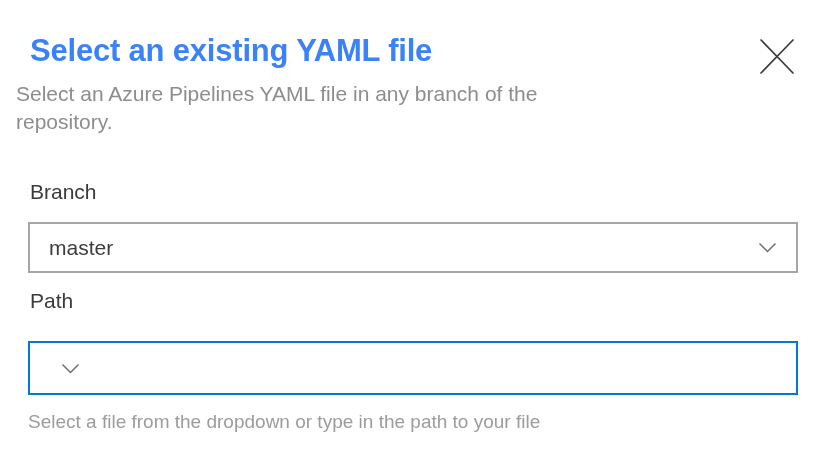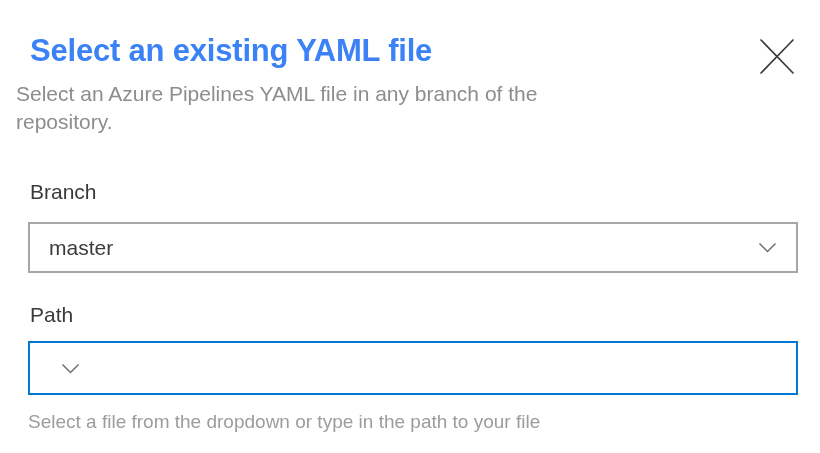--- a/index.html
+++ b/index.html
@@ -52,21 +52,21 @@
     font-weight: 400;
   }
   .field-label {
     position: absolute;
     left: 30px;
     font-size: 21px;
     color: #3a3a3a;
     font-weight: 400;
   }
   .label-branch { top: 180px; }
-  .label-path   { top: 303px; text-align: right; }
+  .label-path   { top: 289px; text-align: right; }
   .dropdown {
     position: absolute;
     left: 28px;
     width: 770px;
     box-sizing: border-box;
     background: #ffffff;
     display: flex;
     align-items: center;
     justify-content: space-between;
     padding: 11px 19px;

